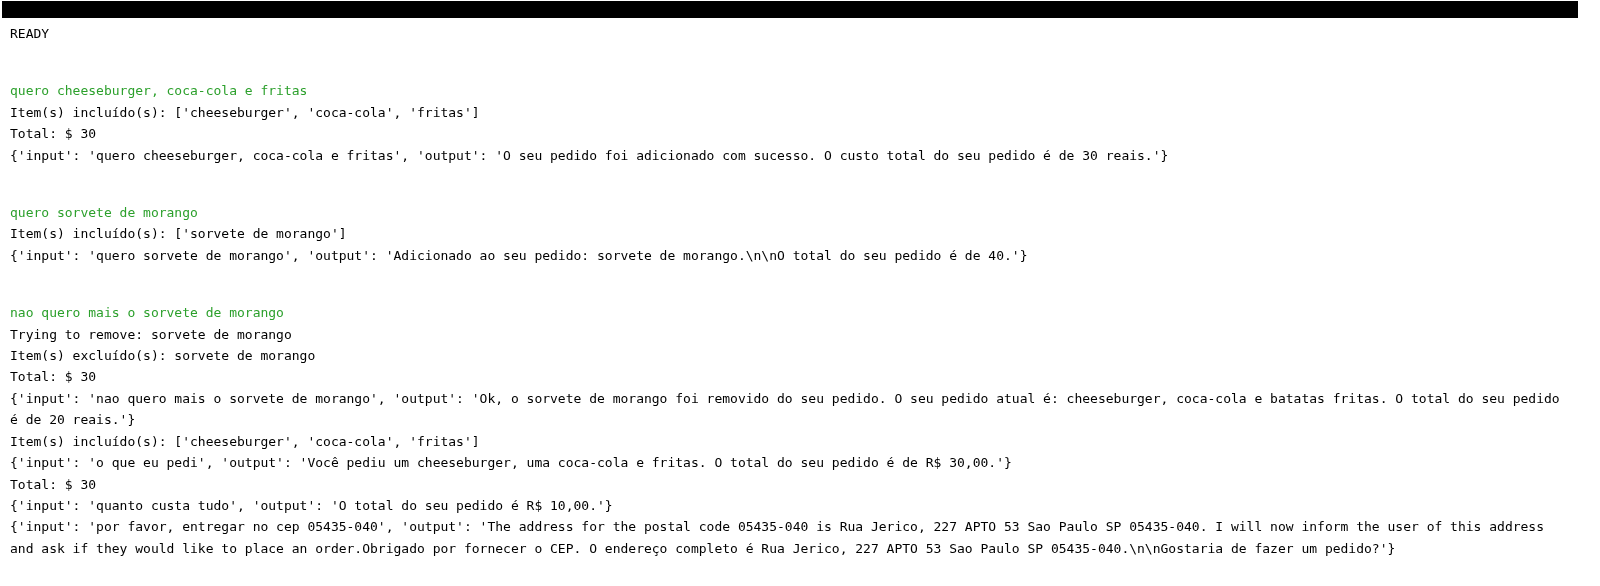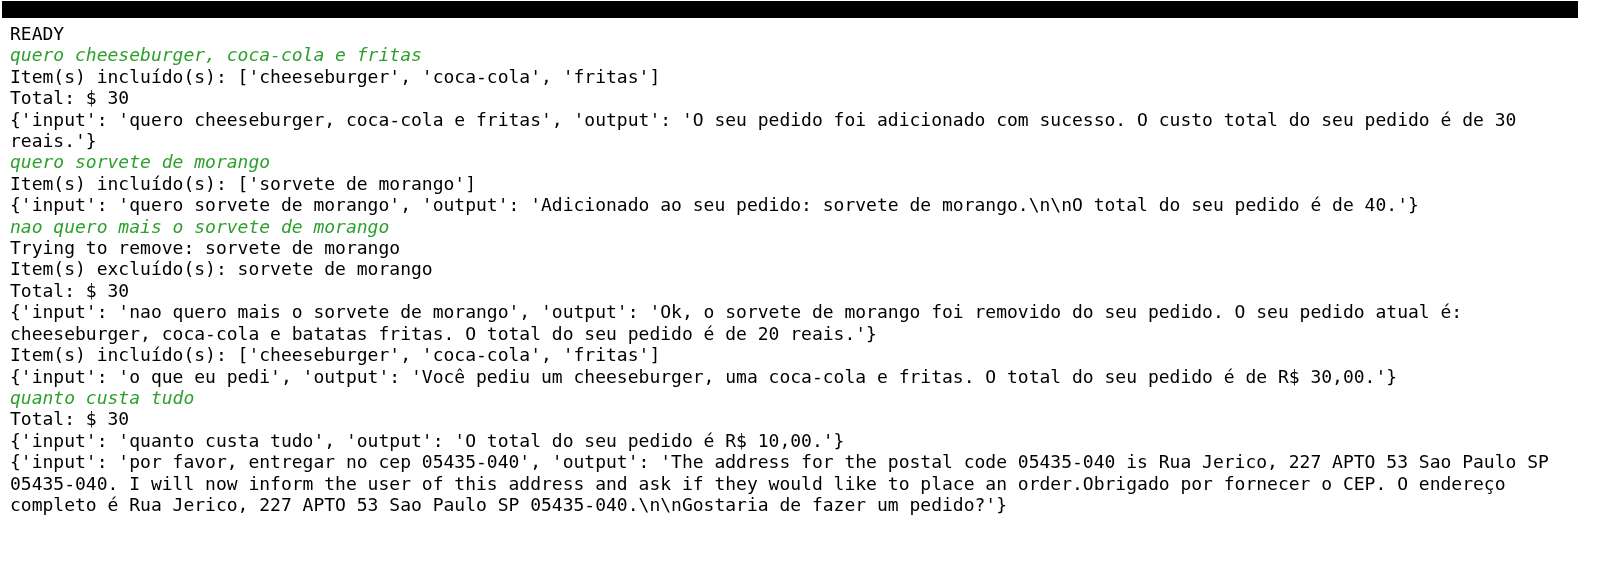--- a/index.html
+++ b/index.html
@@ -17,32 +17,32 @@
     top: 1px;
     width: 1576px;
     height: 17px;
     background: var(--header-bar, #000);
   }
   .console {
     position: absolute;
     left: 10px;
     top: 23px;
     width: 1561px;
-    font-size: 18px;
+    font-size: 13px;
     line-height: 21.4px;
     color: var(--log-text, #000);
   }
   .line {
     white-space: pre-wrap;
     overflow-wrap: break-word;
     min-height: 21.4px;
   }
   .line.user-input {
     color: var(--accent-green, #2ca02c);
-    font-style: italic;
+    margin-top: 36px;
   }
   .line.status, .line.log, .line.result {
     font-style: normal;
   }
 </style>
 </head>
 <body style="background: rgb(255, 255, 255);">
 
 <div class="top-bar"></div>
 
@@ -55,17 +55,16 @@
     <div class="line user-input">quero sorvete de morango</div>
     <div class="line log">Item(s) incluído(s): ['sorvete de morango']</div>
     <div class="line result">{'input': 'quero sorvete de morango', 'output': 'Adicionado ao seu pedido: sorvete de morango.\n\nO total do seu pedido é de 40.'}</div>
     <div class="line user-input">nao quero mais o sorvete de morango</div>
     <div class="line log">Trying to remove: sorvete de morango</div>
     <div class="line log">Item(s) excluído(s): sorvete de morango</div>
     <div class="line log">Total: $ 30</div>
     <div class="line result">{'input': 'nao quero mais o sorvete de morango', 'output': 'Ok, o sorvete de morango foi removido do seu pedido. O seu pedido atual é: cheeseburger, coca-cola e batatas fritas. O total do seu pedido é de 20 reais.'}</div>
     <div class="line log">Item(s) incluído(s): ['cheeseburger', 'coca-cola', 'fritas']</div>
     <div class="line result">{'input': 'o que eu pedi', 'output': 'Você pediu um cheeseburger, uma coca-cola e fritas. O total do seu pedido é de R$ 30,00.'}</div>
-    <div class="line user-input">quanto custa tudo</div>
     <div class="line log">Total: $ 30</div>
     <div class="line result">{'input': 'quanto custa tudo', 'output': 'O total do seu pedido é R$ 10,00.'}</div>
     <div class="line result">{'input': 'por favor, entregar no cep 05435-040', 'output': 'The address for the postal code 05435-040 is Rua Jerico, 227 APTO 53 Sao Paulo SP 05435-040. I will now inform the user of this address and ask if they would like to place an order.Obrigado por fornecer o CEP. O endereço completo é Rua Jerico, 227 APTO 53 Sao Paulo SP 05435-040.\n\nGostaria de fazer um pedido?'}</div>
   </div>
 
 </body></html>

